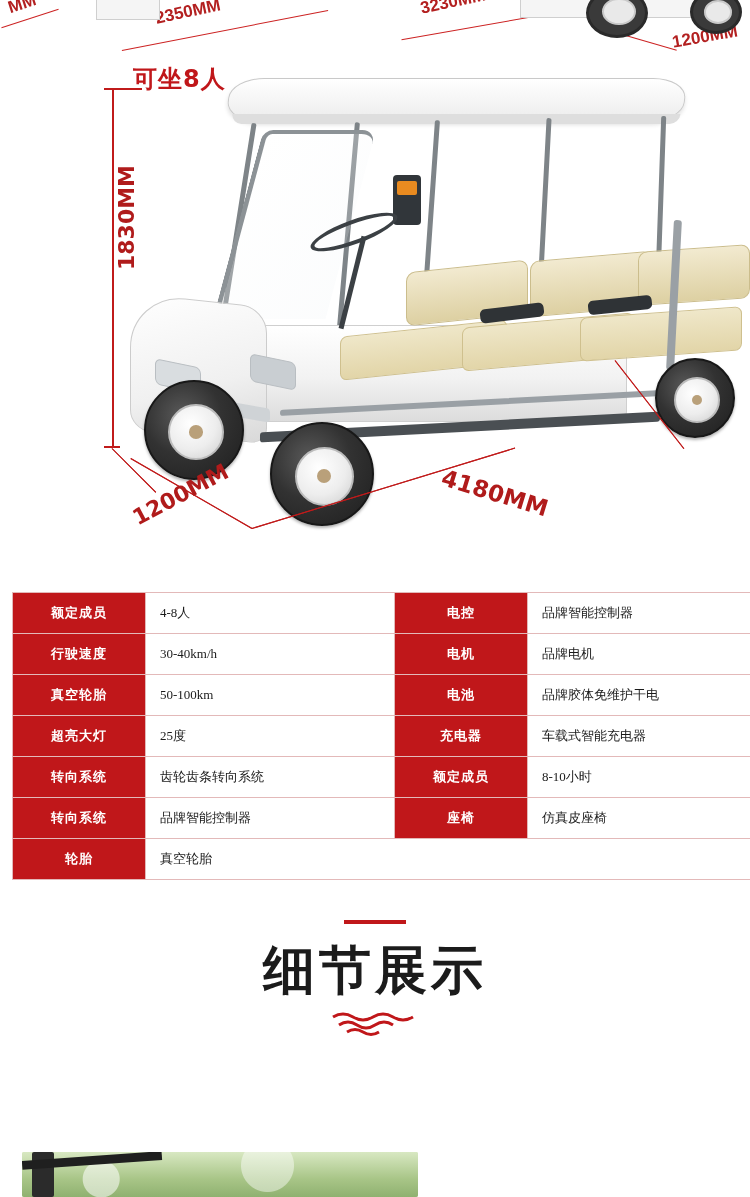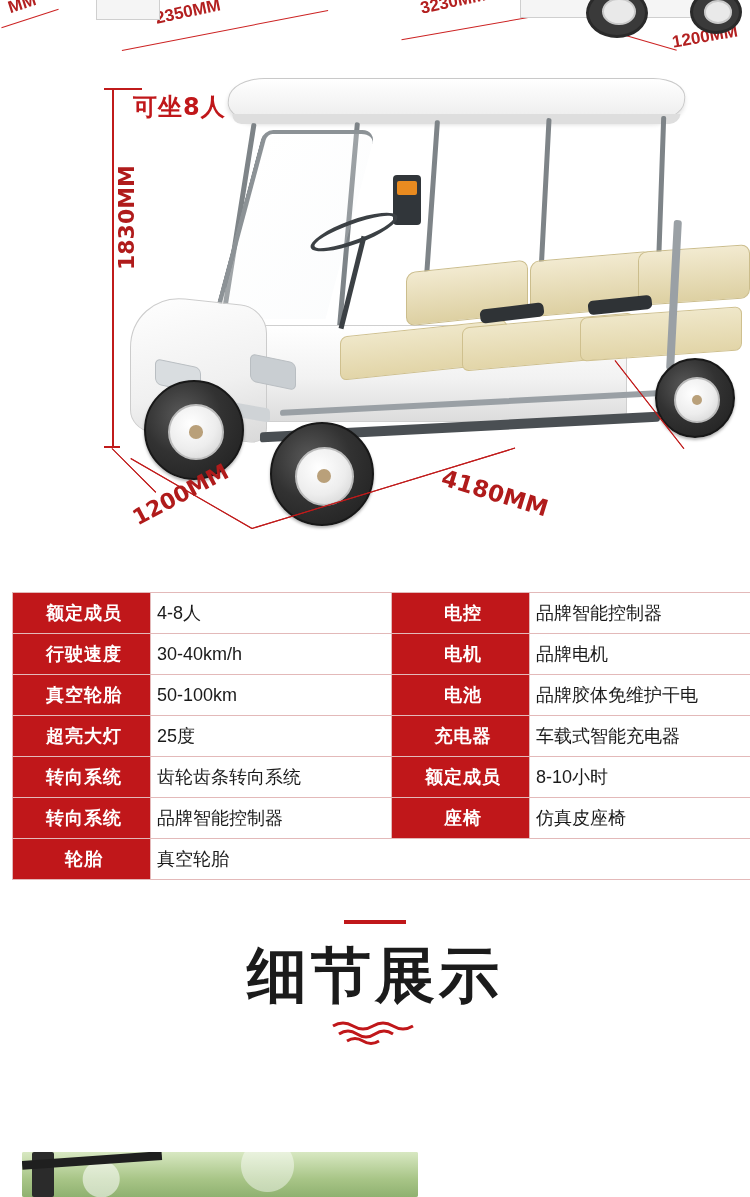--- a/index.html
+++ b/index.html
@@ -73,21 +73,20 @@
   
   .seat-label {
     position: absolute;
     left: 133px;
     top: 63px;
     font-size: 24px;
     font-weight: bold;
     color: #c0171a;
     letter-spacing: 1px;
     font-family: "DejaVu Sans", sans-serif;
-    margin-top: 28px;
   }
 
   
   .dim-text {
     position: absolute;
     color: #b01b1b;
     font-weight: bold;
     font-size: 22px;
     white-space: nowrap;
     font-family: "DejaVu Sans", sans-serif;
@@ -291,23 +290,22 @@
     width: 726px;
   }
   table.spec {
     border-collapse: collapse;
     width: 726px;
     table-layout: fixed;
   }
   table.spec td {
     border: 1px solid #e3b9b9;
     height: 38px;
-    font-size: 18px;
-    font-family: Liberation Sans, sans-serif;
-    padding-left: 6px;
+    font-size: 13px;
+    font-family: Liberation Serif, serif;
   }
   td.key {
     background: #c0171a;
     color: #ffffff;
     text-align: center;
     font-weight: bold;
     width: 130px;
     letter-spacing: 1px;
   }
   td.val {
@@ -326,21 +324,21 @@
     width: 750px;
     text-align: center;
   }
   .sec-rule {
     width: 62px;
     height: 4px;
     background: #c0171a;
     margin: 0 auto 18px auto;
   }
   .sec-title {
-    font-size: 60px;
+    font-size: 52px;
     font-weight: bold;
     color: #1b1b1b;
     letter-spacing: 4px;
     font-family: "DejaVu Sans", sans-serif;
     line-height: 1.1;
   }
   .sec-sub {
     margin-top: 16px;
     font-size: 23px;
     color: #2a2a2a;

